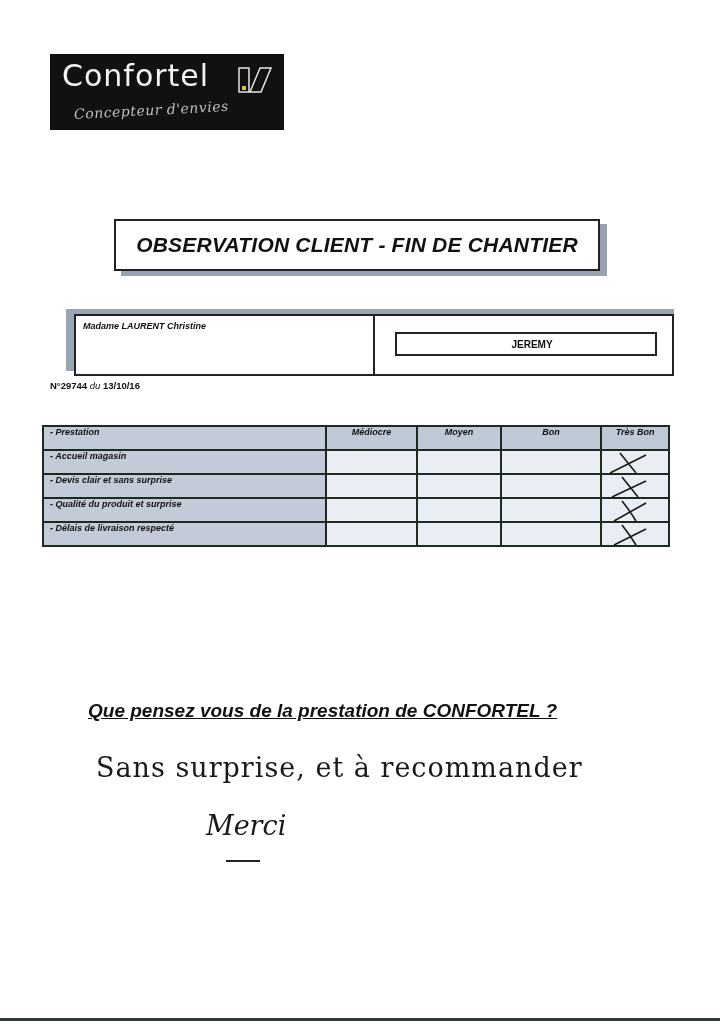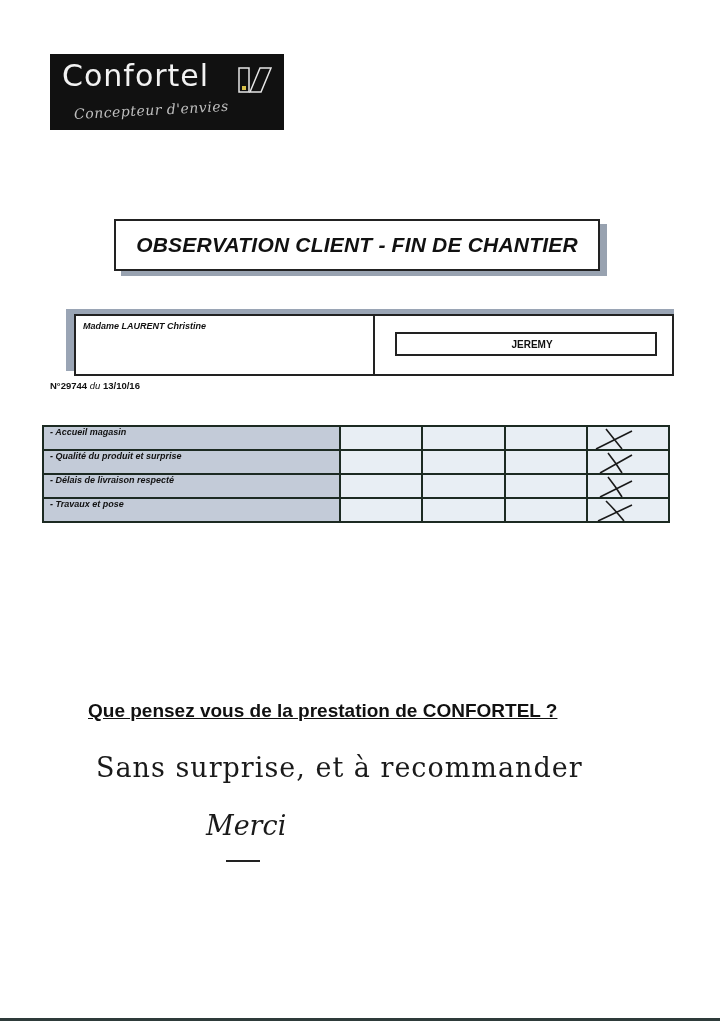--- a/index.html
+++ b/index.html
@@ -75,21 +75,21 @@
     .eval-table .crit { background: #c3cbd8; width: 283px; }
     .eval-table .col-h { text-align: center; }
     .eval-table .cell { position: relative; background: #e8eef4; }
     .eval-table .c1 { width: 80px; }
     .eval-table .c2 { width: 72px; }
     .eval-table .c3 { width: 91px; }
     .eval-table .c4 { width: 56px; }
     .xmark { position: absolute; left: 4px; top: 0; width: 44px; height: 24px; }
 
     .question {
-      position: absolute; left: 88px; top: 700px; font-size: 19px; font-weight: bold;
+      position: absolute; left: 88px; top: 700px; font-size: 19px; font-style: italic; font-weight: bold;
       text-decoration: underline; color: #111;
     }
     .handwriting {
       position: absolute; left: 96px; top: 752px;
       font-family: "DejaVu Serif", serif; font-size: 27px; color: #1a1a1a;
       letter-spacing: 1px;
     }
     .handwriting-2 {
       position: absolute; left: 206px; top: 810px;
       font-family: "DejaVu Serif", serif; font-style: italic; font-size: 27px; color: #1a1a1a;
@@ -123,28 +123,46 @@
 </div>
 
 <div class="order-ref">
   <span>N°29744</span>
   <span class="du">du</span>
   <span>13/10/16</span>
 </div>
 
 <table class="eval-table">
   <tbody>
+      <tr>
+    <th class="crit">- Prestation</th>
+    <th class="col-h c1">Médiocre</th>
+    <th class="col-h c2">Moyen</th>
+    <th class="col-h c3">Bon</th>
+    <th class="col-h c4" style="position:relative;">Très Bon</th>
+  </tr>
   <tr>
     <td class="crit">- Accueil magasin</td>
     <td class="cell"></td>
     <td class="cell"></td>
     <td class="cell"></td>
     <td class="cell">
       <svg class="xmark" viewBox="0 0 44 24">
             <path d="M4 22 L40 4 M14 2 Q22 12 30 22" stroke="#1a1a1a" stroke-width="1.6" fill="none"></path>
+          </svg>
+    </td>
+  </tr>
+  <tr>
+    <td class="crit">- Devis clair et sans surprise</td>
+    <td class="cell"></td>
+    <td class="cell"></td>
+    <td class="cell"></td>
+    <td class="cell">
+      <svg class="xmark" viewBox="0 0 44 24">
+            <path d="M6 22 L40 6 M16 2 Q24 12 32 22" stroke="#1a1a1a" stroke-width="1.6" fill="none"></path>
           </svg>
     </td>
   </tr>
   <tr>
     <td class="crit">- Qualité du produit et surprise</td>
     <td class="cell"></td>
     <td class="cell"></td>
     <td class="cell"></td>
     <td class="cell">
       <svg class="xmark" viewBox="0 0 44 24">
@@ -156,31 +174,20 @@
     <td class="crit">- Délais de livraison respecté</td>
     <td class="cell"></td>
     <td class="cell"></td>
     <td class="cell"></td>
     <td class="cell">
       <svg class="xmark" viewBox="0 0 44 24">
             <path d="M8 22 L40 6 M16 2 Q24 12 30 22" stroke="#1a1a1a" stroke-width="1.6" fill="none"></path>
           </svg>
     </td>
   </tr>
-  <tr>
-    <td class="crit">- Travaux et pose</td>
-    <td class="cell"></td>
-    <td class="cell"></td>
-    <td class="cell"></td>
-    <td class="cell">
-      <svg class="xmark" viewBox="0 0 44 24">
-            <path d="M6 22 L40 6 M14 2 Q24 12 32 22" stroke="#1a1a1a" stroke-width="1.6" fill="none"></path>
-          </svg>
-    </td>
-  </tr>
 </tbody>
   </table>
 
 <div class="question">Que pensez vous de la prestation de CONFORTEL ?</div>
 <div class="handwriting">Sans surprise, et à recommander</div>
 <div class="handwriting-2">Merci</div>
 <div class="hw-underline"></div>
 <div class="bottom-rule"></div>
 
 </body></html>

